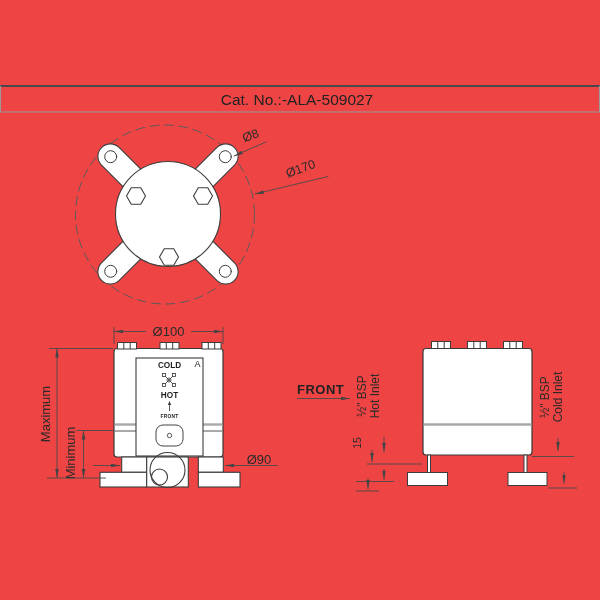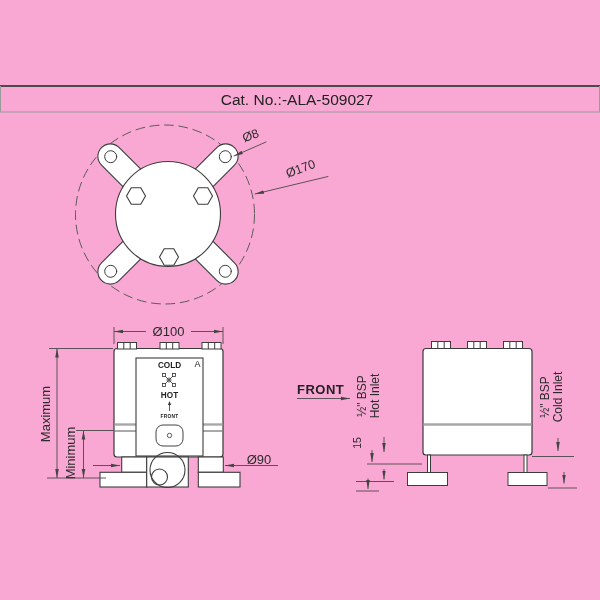--- a/index.html
+++ b/index.html
@@ -1,16 +1,16 @@
 <!DOCTYPE html>
 <html><head>
 <meta charset="utf-8">
 <style>
   html,body{margin:0;padding:0;background:#ffffff;}
-  #stage{position:relative;width:600px;height:600px;background:#f9a8d4;overflow:hidden;
+  #stage{position:relative;width:600px;height:600px;background:#ef4444;overflow:hidden;
          font-family:"Liberation Sans", sans-serif;}
   svg text{font-family:"Liberation Sans", sans-serif;fill:#222;}
   .dimtxt{fill:#2a2a2a;}
 </style>
 </head>
 <body>
 
 <div id="stage">
 <svg width="600" height="600" viewBox="0 0 600 600">
   <defs>

